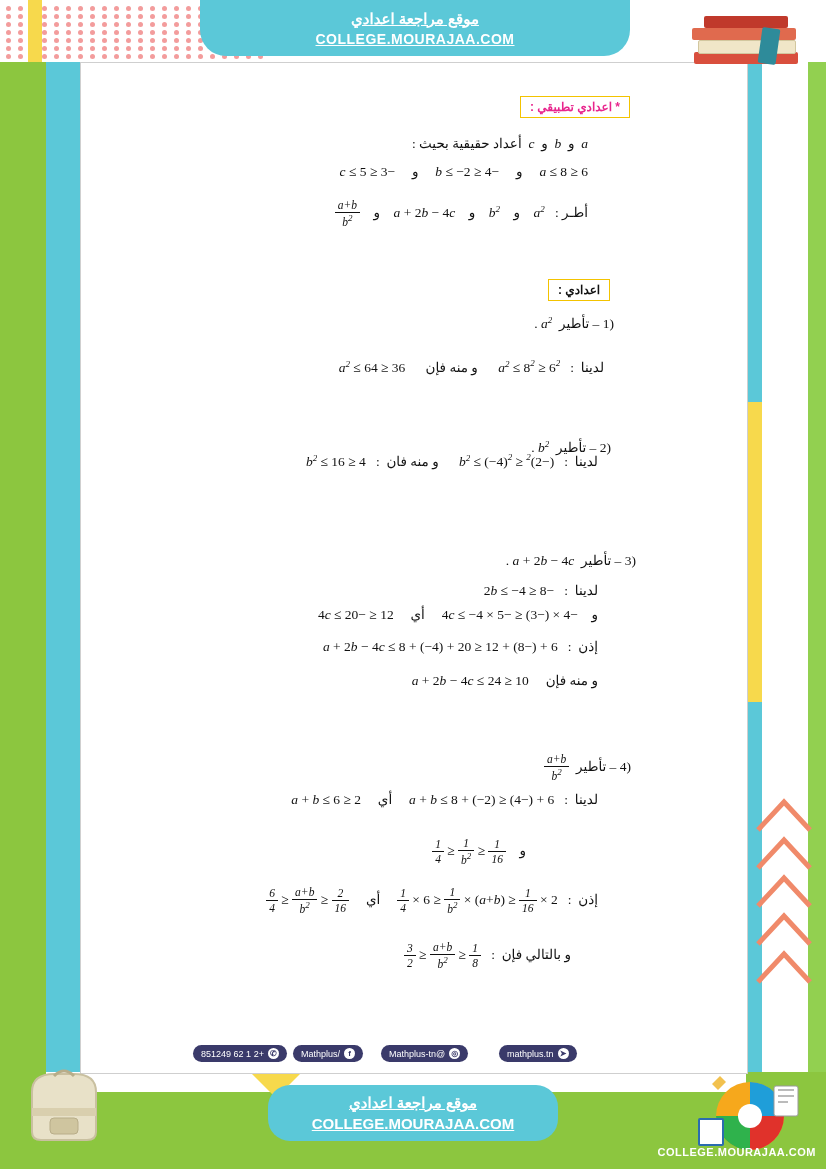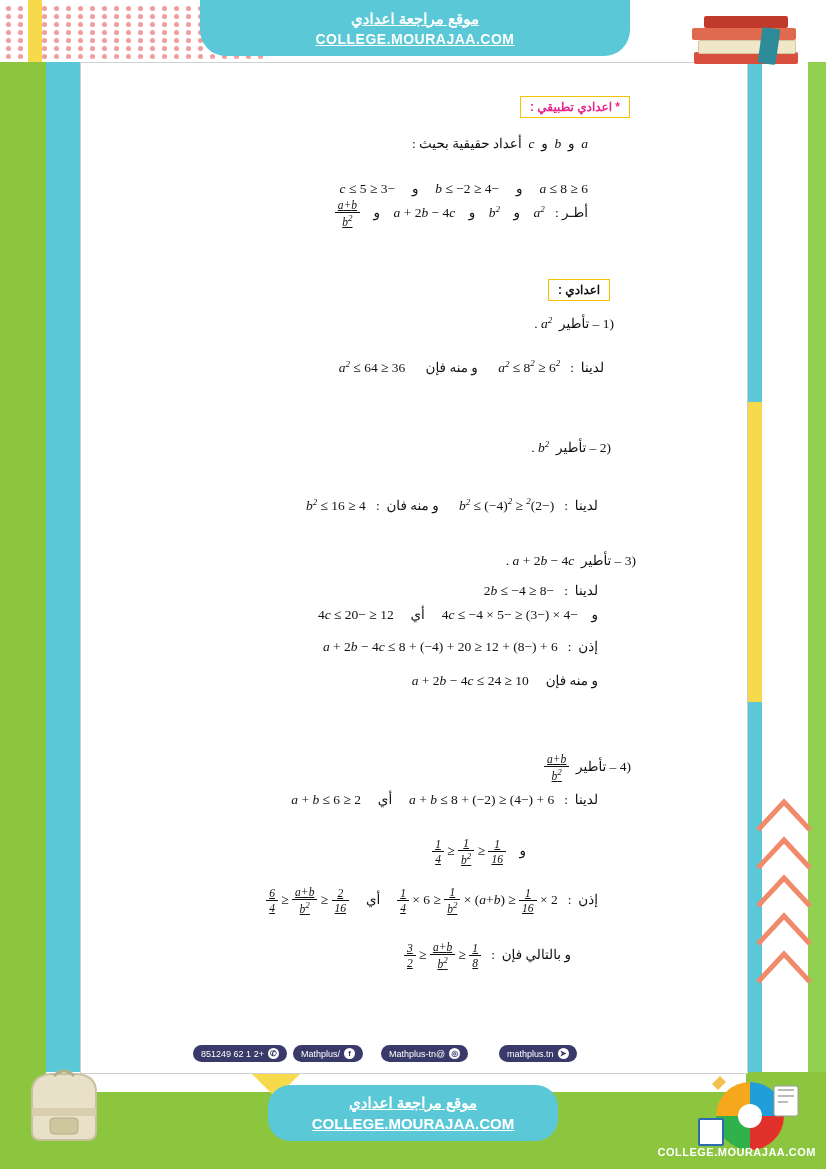--- a/index.html
+++ b/index.html
@@ -99,21 +99,21 @@
     position:absolute;background:#ffffff;border:1.5px solid #f3c300;
     color:#e8258d;font-size:12px;font-weight:bold;padding:3px 9px;
     font-family:"Liberation Sans",sans-serif;white-space:nowrap;
   }
   .mathline{
     position:absolute;white-space:nowrap;color:#111;
     font-family:"Liberation Serif",serif;font-size:13.5px;direction:rtl;
   }
   .m{font-family:"Liberation Serif",serif;font-style:italic;}
   .up{vertical-align:super;font-size:9px;font-style:italic;}
-  .frac{display:inline-block;vertical-align:middle;text-align:center;font-style:italic;text-decoration:underline;}
+  .frac{display:inline-block;vertical-align:middle;text-align:center;font-style:italic;}
   .frac > span{display:block;padding:0 3px;font-size:11.5px;line-height:1.25;}
   .frac .den{border-top:1px solid #111;}
   
   .social-row{position:absolute;left:193px;top:1045px;width:420px;height:20px;}
   .chip{
     position:absolute;height:17px;border-radius:9px;background:#3a3a6a;
     color:#fff;font-family:"Liberation Sans",sans-serif;font-size:9px;
     display:flex;align-items:center;gap:4px;padding:0 8px;white-space:nowrap;
   }
   .chip .gl{
@@ -340,42 +340,42 @@
   <div class="header-title">موقع مراجعة اعدادي</div>
   <div class="header-url">COLLEGE.MOURAJAA.COM</div>
 </div>
 
 <div class="box-label" style="left:520px;top:96px;">* اعدادي تطبيقي :</div>
 
 <div class="mathline" style="right:238px;top:135px;">
   <span class="m">a</span>&nbsp; و &nbsp;<span class="m">b</span>&nbsp; و &nbsp;<span class="m">c</span>&nbsp; أعداد حقيقية بحيث :
 </div>
 
-<div class="mathline" style="right:238px;top:180px;">
+<div class="mathline" style="right:238px;top:163px;">
   6 ≤ <span class="m">a</span> ≤ 8 &nbsp;&nbsp;&nbsp; و &nbsp;&nbsp;&nbsp; −4 ≤ <span class="m">b</span> ≤ −2 &nbsp;&nbsp;&nbsp; و &nbsp;&nbsp;&nbsp; −3 ≤ <span class="m">c</span> ≤ 5
 </div>
 
 <div class="mathline" style="right:238px;top:198px;">
   أطـر :&nbsp;&nbsp; <span class="m">a<span class="up">2</span></span> &nbsp;&nbsp; و &nbsp;&nbsp; <span class="m">b<span class="up">2</span></span> &nbsp;&nbsp; و &nbsp;&nbsp; <span class="m">a</span> + 2<span class="m">b</span> − 4<span class="m">c</span> &nbsp;&nbsp; و &nbsp;&nbsp;
   <span class="frac"><span><span class="m">a</span>+<span class="m">b</span></span><span class="den"><span class="m">b</span><span class="up">2</span></span></span>
 </div>
 
 <div class="box-label" style="left:548px;top:279px;color:#111;">اعدادي :</div>
 
 <div class="mathline" style="right:212px;top:314px;">
   (1 – تأطير &nbsp;<span class="m">a<span class="up">2</span></span> .
 </div>
 <div class="mathline" style="right:222px;top:358px;">
   لدينا &nbsp;:&nbsp;&nbsp; 6<span class="up">2</span> ≤ <span class="m">a<span class="up">2</span></span> ≤ 8<span class="up">2</span> &nbsp;&nbsp;&nbsp;&nbsp; و منه فإن &nbsp;&nbsp;&nbsp;&nbsp; 36 ≤ <span class="m">a<span class="up">2</span></span> ≤ 64
 </div>
 
 <div class="mathline" style="right:215px;top:438px;">
   (2 – تأطير &nbsp;<span class="m">b<span class="up">2</span></span> .
 </div>
-<div class="mathline" style="right:228px;top:496px;">
+<div class="mathline" style="right:228px;top:452px;">
   لدينا &nbsp;:&nbsp;&nbsp; (−2)<span class="up">2</span> ≤ <span class="m">b<span class="up">2</span></span> ≤ (−4)<span class="up">2</span> &nbsp;&nbsp;&nbsp;&nbsp; و منه فان &nbsp;:&nbsp;&nbsp; 4 ≤ <span class="m">b<span class="up">2</span></span> ≤ 16
 </div>
 
 <div class="mathline" style="right:190px;top:552px;">
   (3 – تأطير &nbsp;<span class="m">a</span> + 2<span class="m">b</span> − 4<span class="m">c</span> .
 </div>
 <div class="mathline" style="right:228px;top:582px;">
   لدينا &nbsp;:&nbsp;&nbsp; −8 ≤ 2<span class="m">b</span> ≤ −4
 </div>
 <div class="mathline" style="right:228px;top:606px;text-align:center;">

